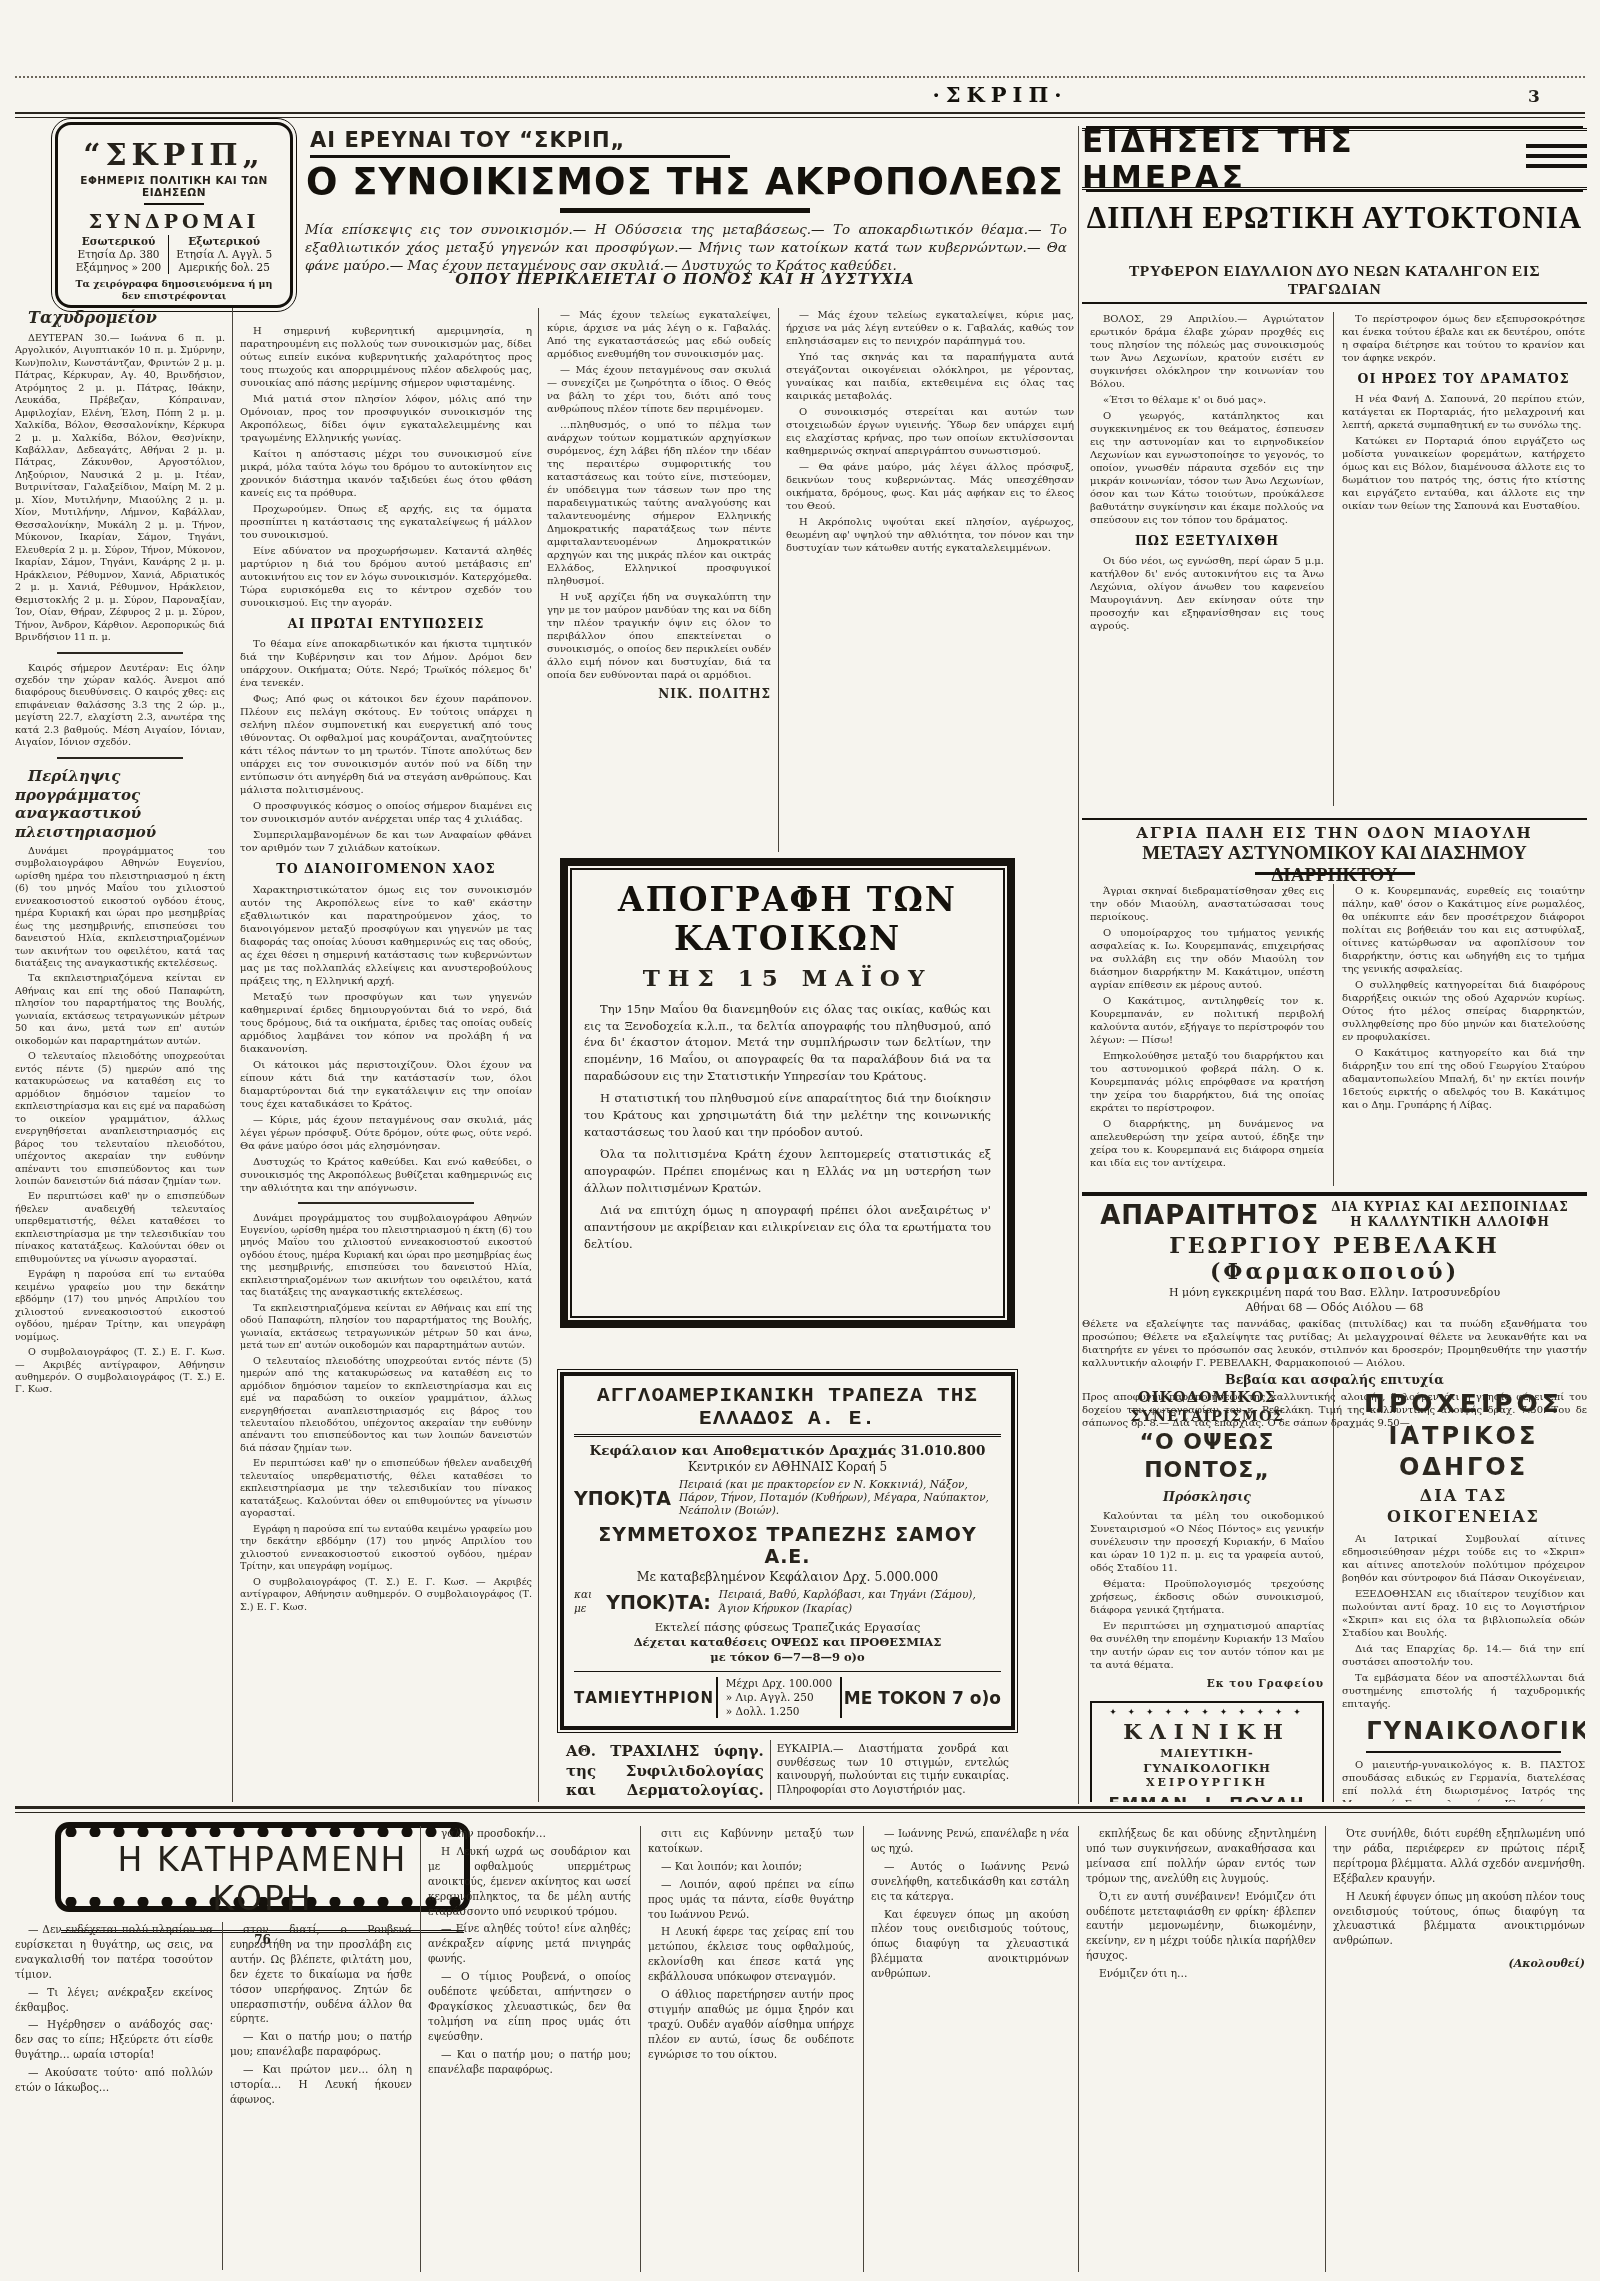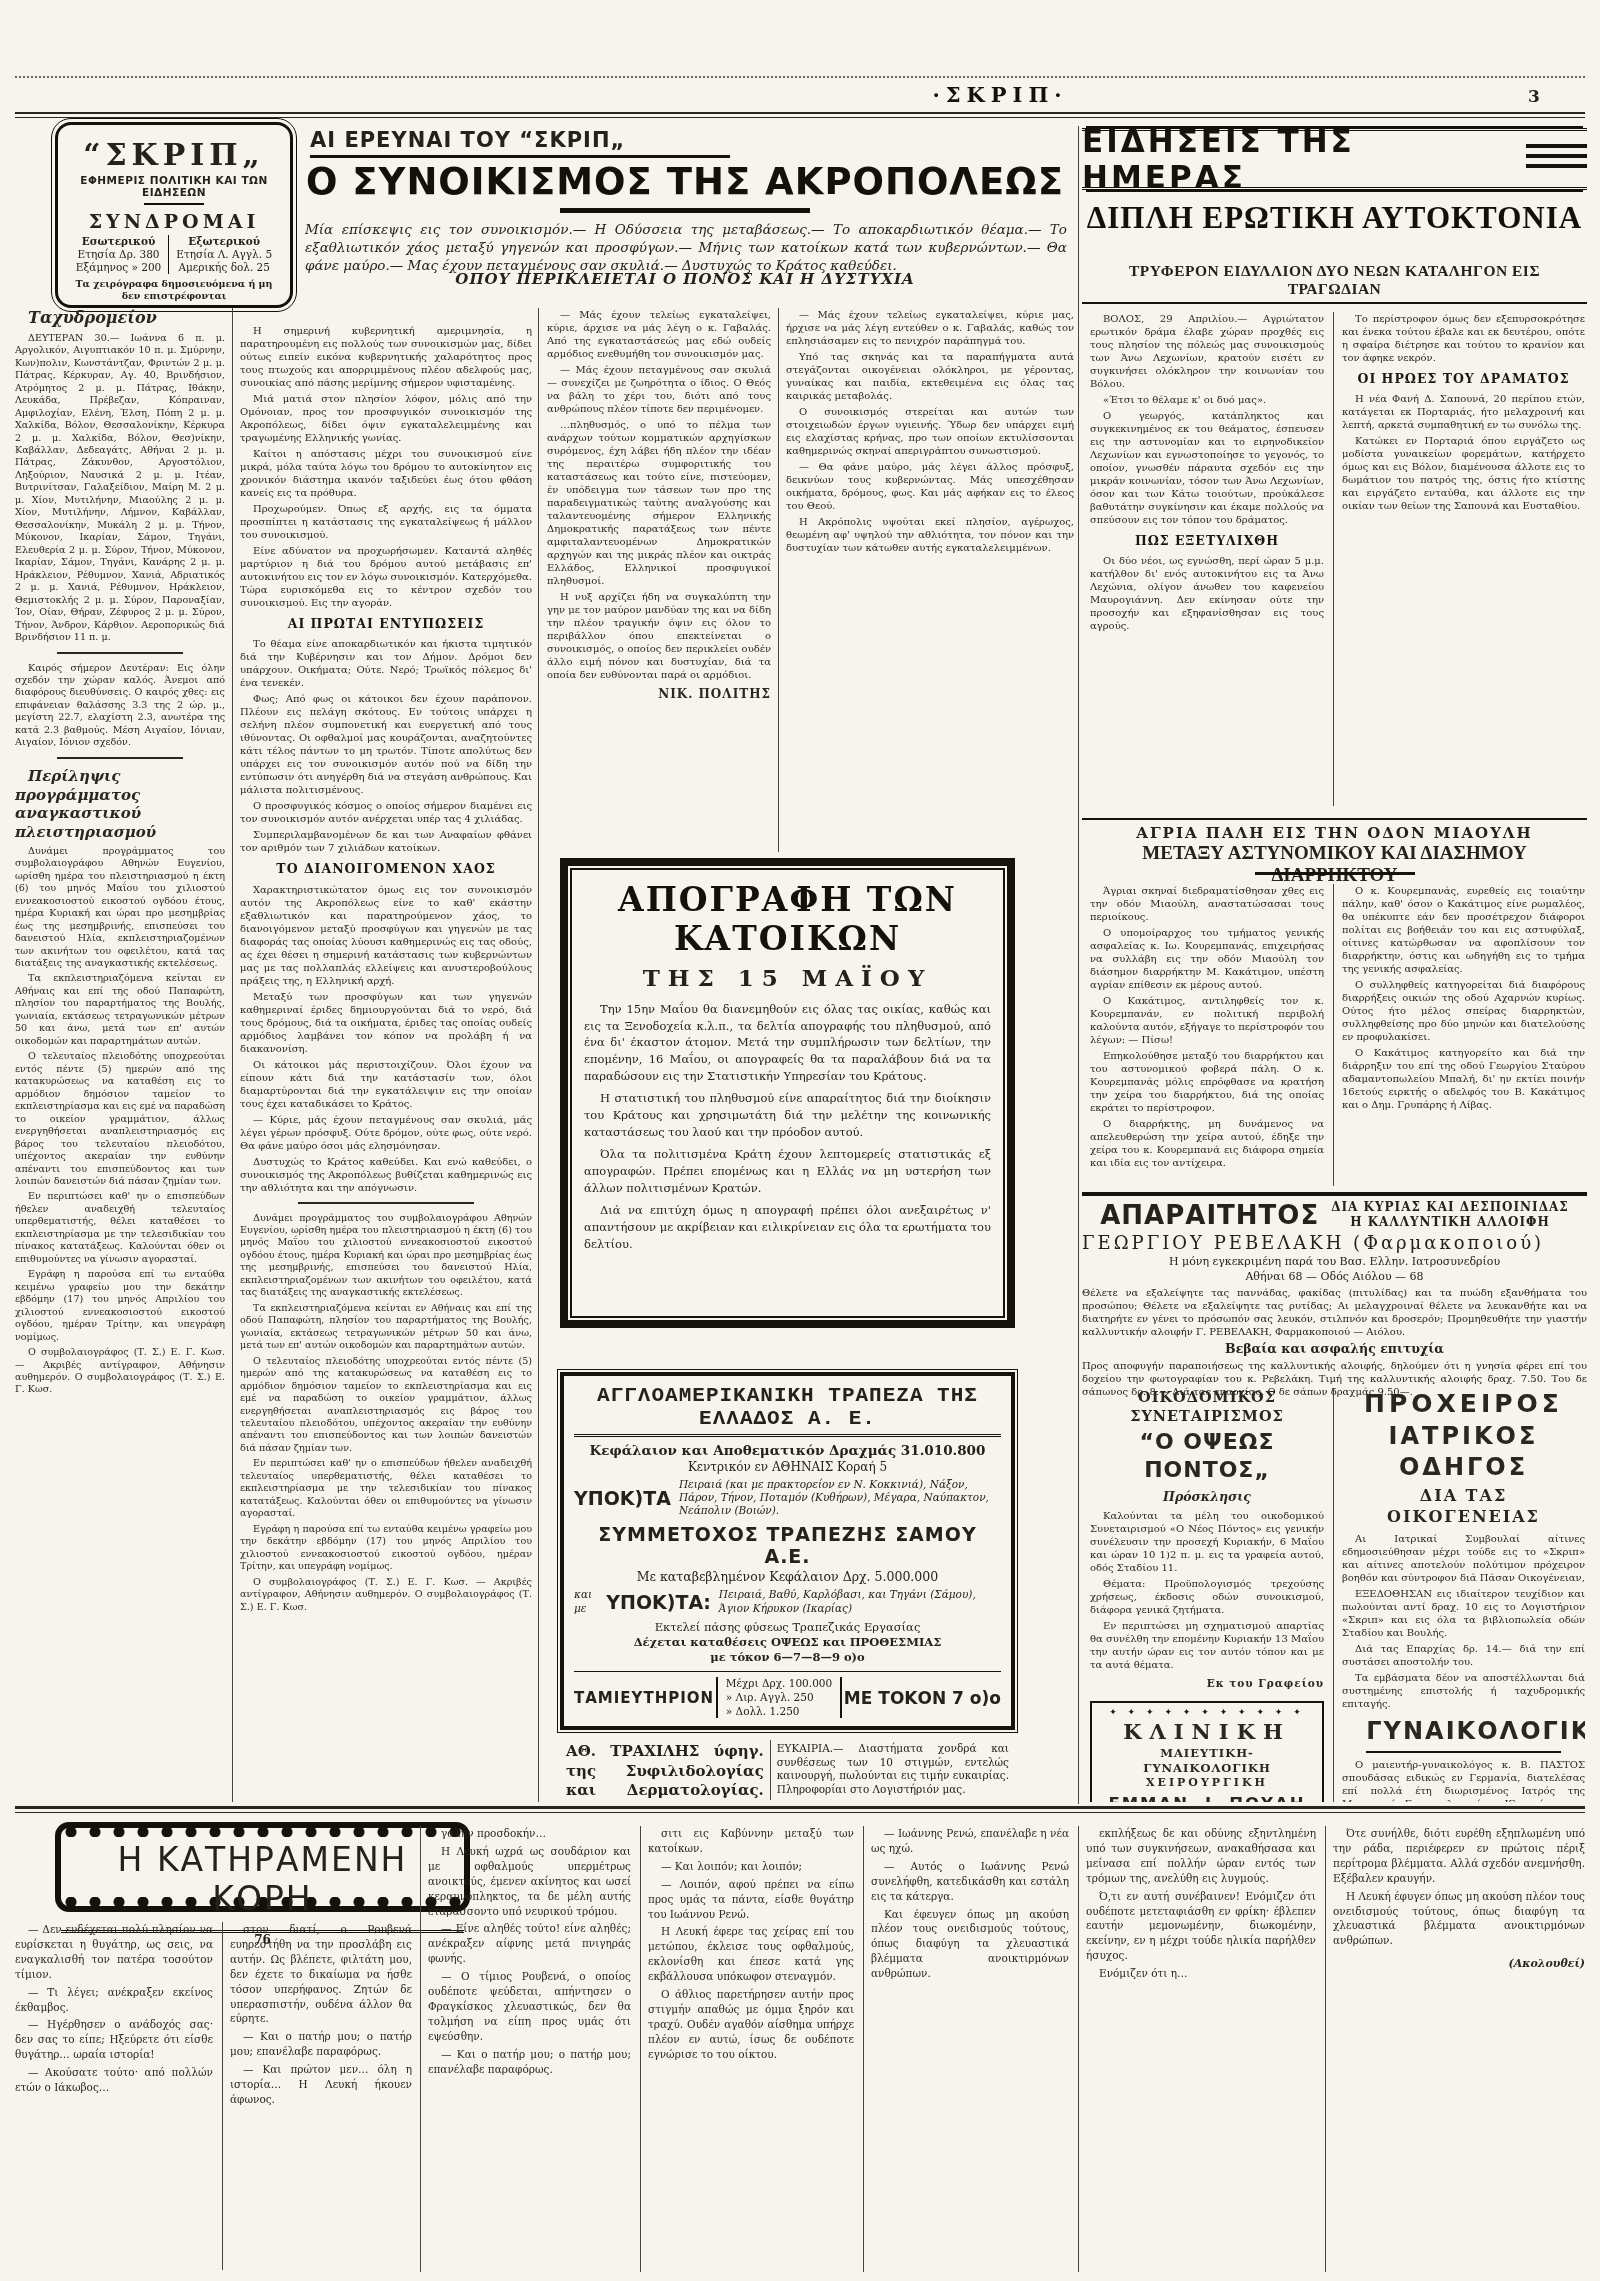--- a/index.html
+++ b/index.html
@@ -78,21 +78,21 @@
   
   #fight-h1{left:1082px;top:818px;width:505px;text-align:center;font-size:15px;font-weight:bold;letter-spacing:2px;
             font-family:"DejaVu Serif",serif;border-top:2px solid #16130e;padding-top:4px;}
   #fight-h2{left:1082px;top:842px;width:505px;text-align:center;font-size:19px;font-weight:bold;font-family:"Liberation Serif",serif;}
   #fight-underline{left:1255px;top:872px;width:160px;height:3px;background:#16130e;}
   
   #revel{left:1082px;top:1192px;width:505px;height:188px;border-top:4px solid #16130e;padding-top:4px;box-sizing:border-box;}
   .rv-row{display:flex;align-items:center;justify-content:center;gap:12px;}
   .rv-big{font-size:26px;font-weight:bold;letter-spacing:1px;font-family:"DejaVu Sans",sans-serif;}
   .rv-side{font-size:12px;font-weight:bold;text-align:center;letter-spacing:1px;line-height:1.25;}
-  .rv-name{text-align:left;font-size:18px;font-weight:normal;letter-spacing:3px;font-family:"DejaVu Serif",serif;margin-top:2px;}
+  .rv-name{text-align:center;font-size:22px;font-weight:bold;letter-spacing:3px;font-family:"DejaVu Serif",serif;margin-top:2px;}
   .rv-line{text-align:center;font-size:11px;margin-top:2px;}
   .rv-body{font-size:10px;line-height:1.3;text-align:justify;margin-top:3px;}
   .rv-mid{text-align:center;font-size:12.5px;font-weight:bold;margin:3px 0;}
   
   .np-t1{text-align:center;font-size:14.5px;font-weight:bold;letter-spacing:1px;font-family:"DejaVu Serif",serif;}
   .np-t2{text-align:center;font-size:22px;font-weight:bold;letter-spacing:1px;margin:2px 0 4px;font-family:"DejaVu Sans",sans-serif;}
   .np-sub{text-align:center;font-size:12.5px;font-weight:bold;font-style:italic;margin-bottom:4px;}
   .io-t1{text-align:center;font-size:25px;letter-spacing:4px;font-weight:bold;color:#2b271f;font-family:"DejaVu Sans",sans-serif;}
   .io-t2{text-align:center;font-size:24px;letter-spacing:3px;font-weight:bold;font-family:"DejaVu Sans",sans-serif;}
   .io-t3{text-align:center;font-size:16px;letter-spacing:2px;font-weight:bold;margin:3px 0 5px;}

